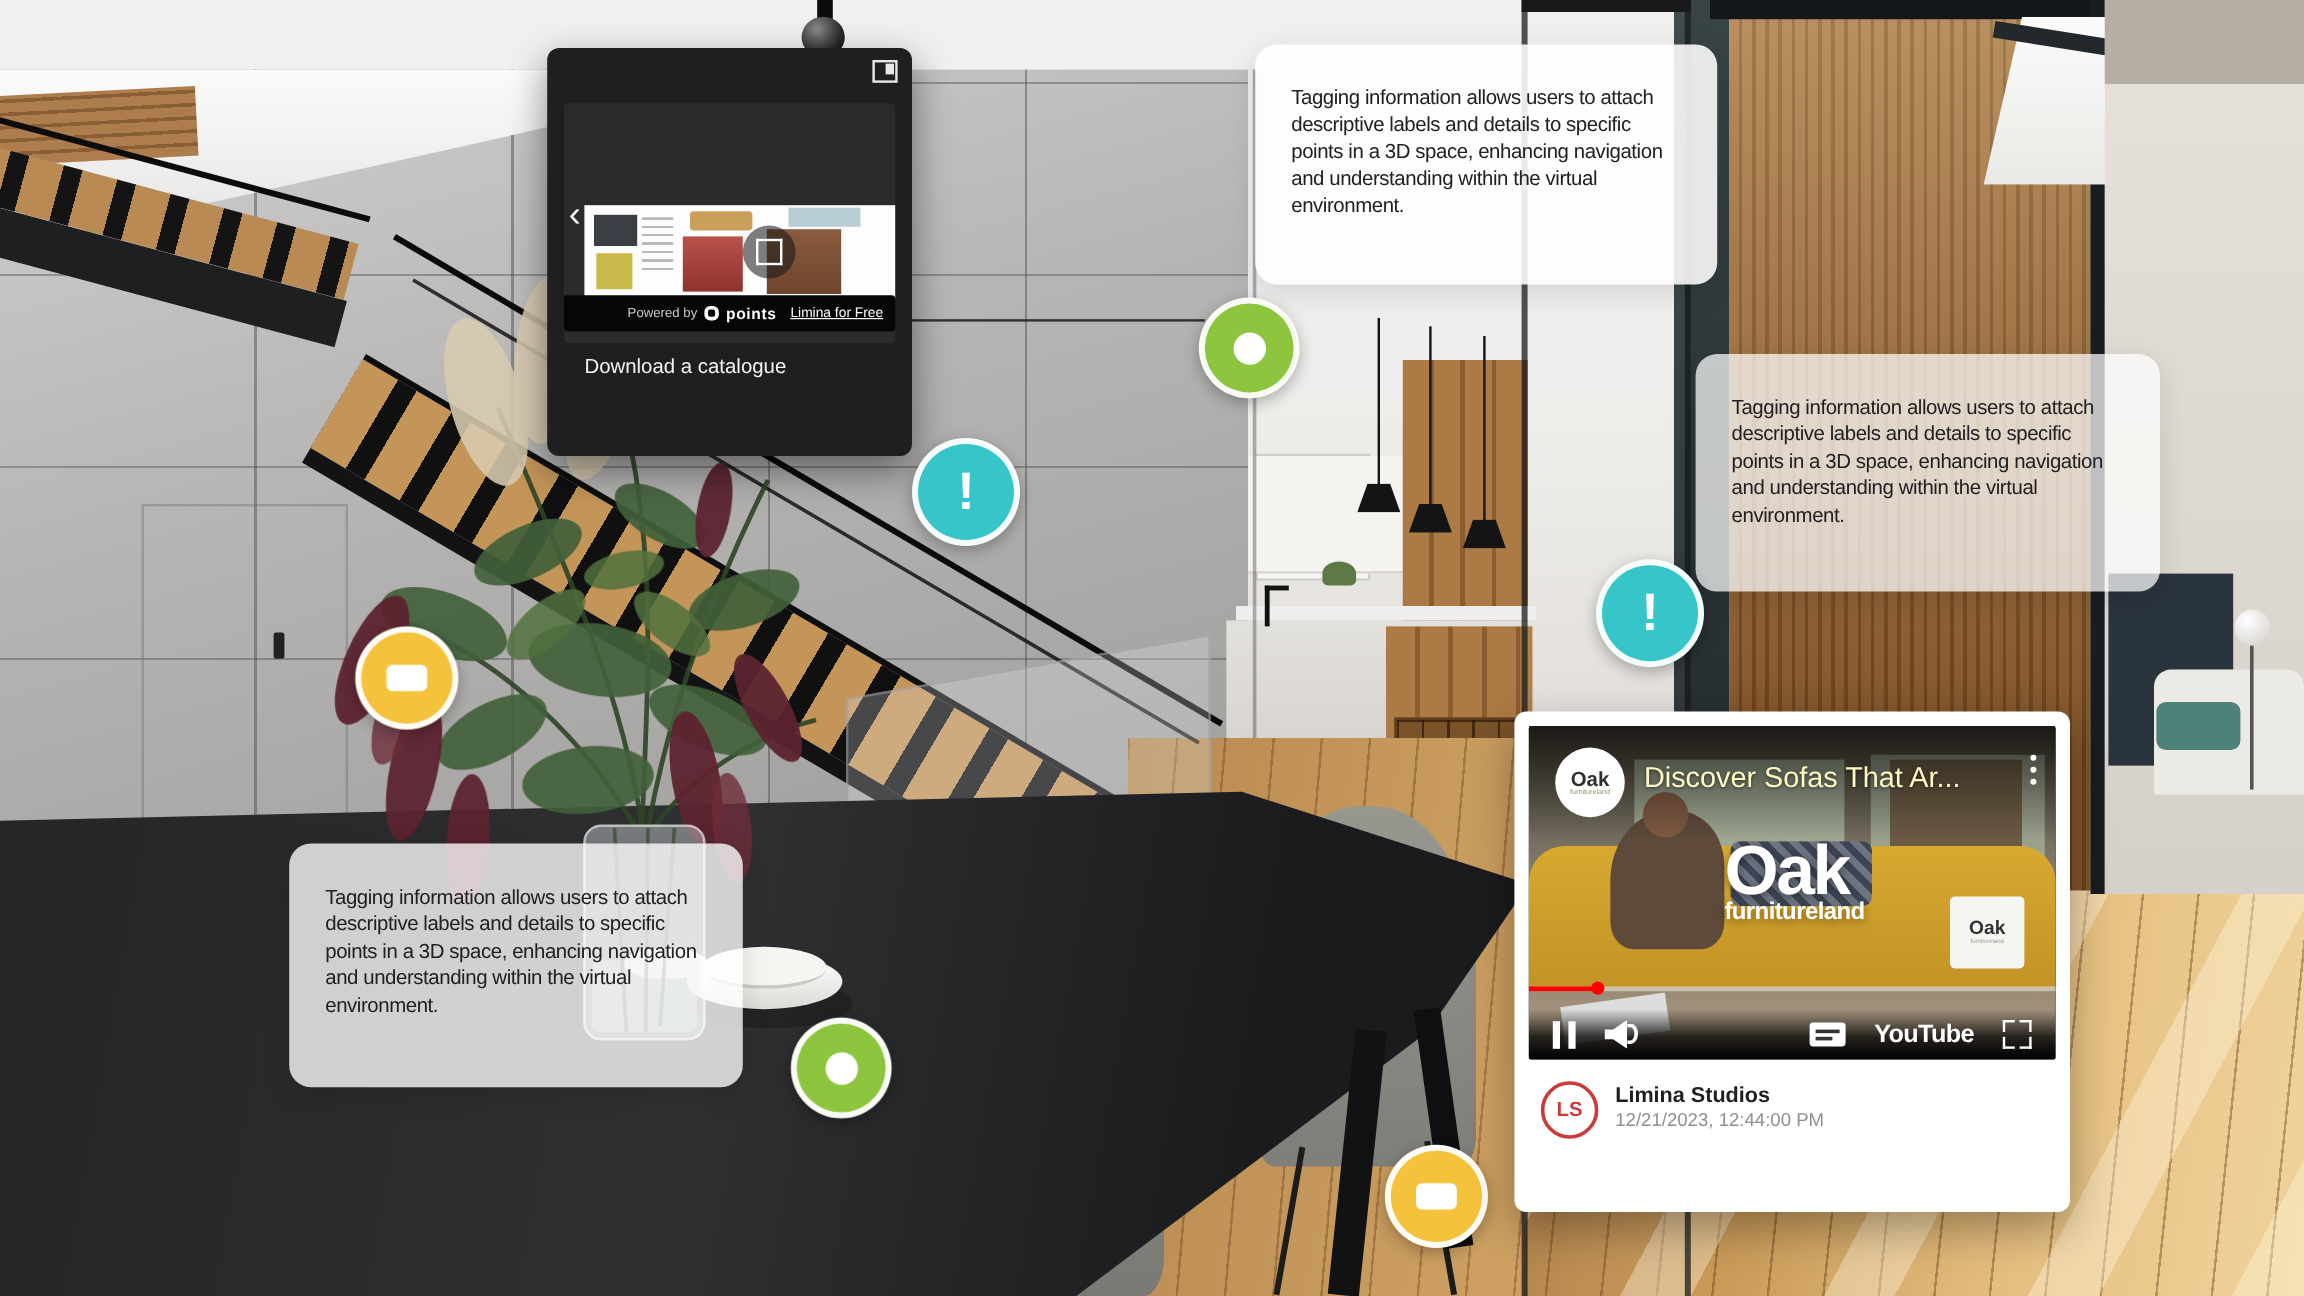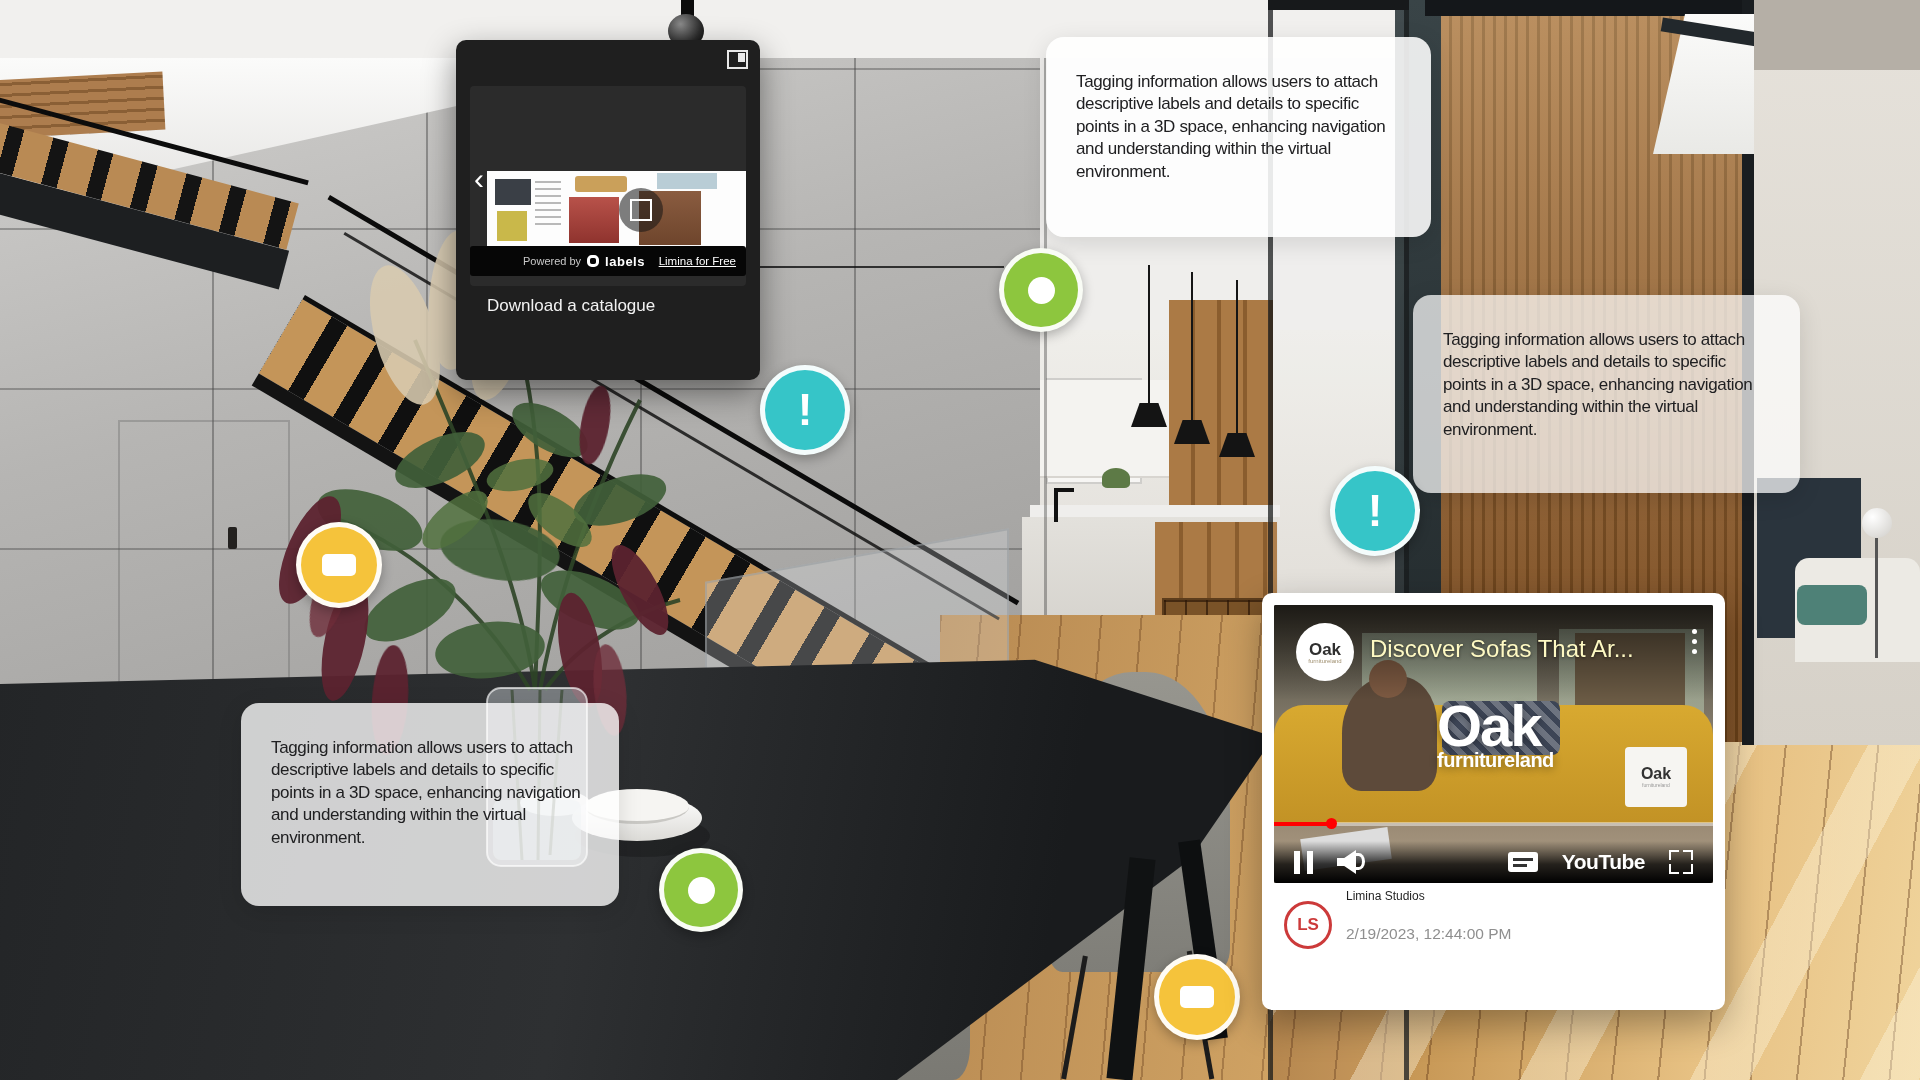--- a/index.html
+++ b/index.html
@@ -225,21 +225,21 @@
   .cc{position:relative;width:30px;height:20px;background:#fff;border-radius:3px;cursor:pointer;}
   .cc i{position:absolute;left:5px;top:6px;width:20px;height:3px;background:#333;}
   .cc i + i{top:12px;width:14px;}
   .yt-label{color:#fff;font-size:21px;font-weight:bold;letter-spacing:-0.5px;cursor:pointer;}
   .fs{position:relative;width:24px;height:24px;cursor:pointer;}
   .fs .corner{border-color:#fff;width:8px;height:8px;}
   .fs .c-tl{left:0;top:0;} .fs .c-tr{right:0;top:0;} .fs .c-bl{left:0;bottom:0;} .fs .c-br{right:0;bottom:0;}
   .ls-avatar{left:22px;top:308px;width:48px;height:48px;border:3px solid var(--accent-red,#cc3a3a);border-radius:50%;
         background:#fff;display:flex;align-items:center;justify-content:center;
         color:var(--accent-red,#cc3a3a);font-weight:bold;font-size:17px;box-sizing:border-box;}
-  .vc-author{left:84px;top:296px;font-weight:normal;font-size:12px;color:#1f1f1f;}
+  .vc-author{left:84px;top:309px;font-weight:bold;font-size:18px;color:#1f1f1f;}
   .vc-time{left:84px;top:332px;font-size:15.5px;color:#8f8f8f;}
 </style>
 </head>
 <body>
 
 <div class="stage">
 
   <div>
     <div class="p ceiling"></div>
     <div class="p wall">
@@ -396,21 +396,21 @@
             <div class="corner c-tr"></div>
           <div class="corner c-bl"></div>
             <div class="corner c-br"></div>
         </div>
       </div>
     </div>
     <div class="p iw-bar">
       <div class="iw-left">
         <span class="iw-powered">Powered by</span>
         <span class="issuu-ring"></span>
-        <span class="iw-issuu">labels</span>
+        <span class="iw-issuu">points</span>
       </div>
       <span class="iw-publish">Limina for Free</span>
     </div>
     <div class="p iw-caption">Download a catalogue</div>
   </div>
 
   <div class="p tooltip" id="tt-top">
     <span>Tagging information allows users to attach descriptive labels and details to specific points in a 3D space, enhancing navigation and understanding within the virtual environment.</span>
   </div>
   <div class="p tooltip" id="tt-right">
@@ -498,16 +498,16 @@
           <div class="corner c-bl"></div>
             <div class="corner c-br"></div>
         </div>
       </div>
     </div>
 
     <div class="p ls-avatar">
       <span>LS</span>
     </div>
     <div class="p vc-author">Limina Studios</div>
-    <div class="p vc-time">2/19/2023, 12:44:00 PM</div>
+    <div class="p vc-time">12/21/2023, 12:44:00 PM</div>
   </div>
 
 </div>
 
 </body></html>

